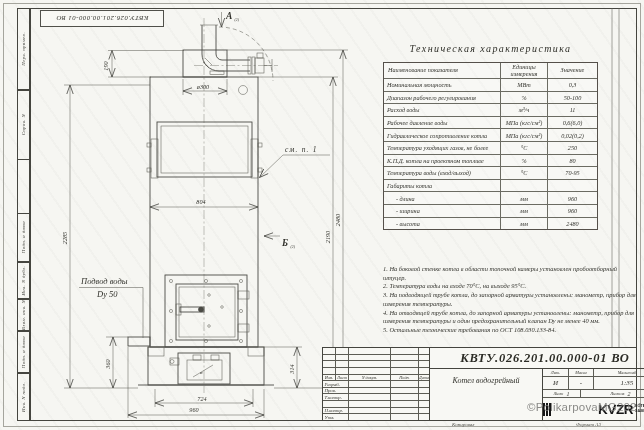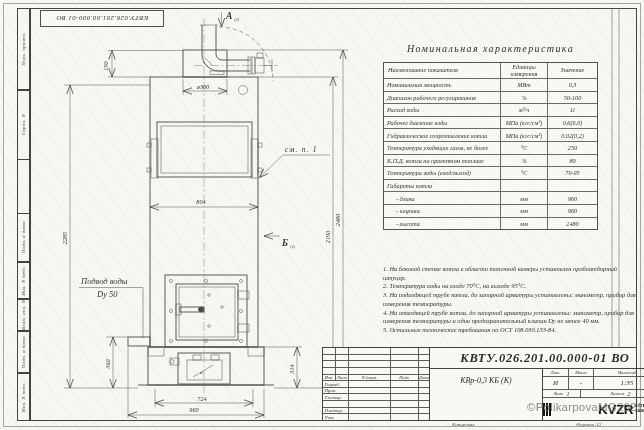--- a/index.html
+++ b/index.html
@@ -270,21 +270,21 @@
     <line class="dim" x1="128" y1="415" x2="264" y2="415" marker-start="url(#arr)" marker-end="url(#arr)"></line>
     <text class="dt" x="194" y="412">960</text>
   </g>
 
   <g>
     <line class="thin" x1="612" y1="8" x2="612" y2="347"></line>
     <line class="thin" x1="619" y1="8" x2="619" y2="347"></line>
   </g>
 </svg>
 
-<div class="ttitle">Номинальная характеристика</div>
+<div class="ttitle">Техническая характеристика</div>
 
 <div class="spec">
   <div class="srow head">
     <div class="sc c1">Наименование показателя</div>
     <div class="sc c2">Единицы измерения</div>
     <div class="sc c3">Значение</div>
   </div>
   <div class="srow">
       <div class="sc c1">Номинальная мощность</div>
       <div class="sc c2">МВт</div>
@@ -426,21 +426,21 @@
         <div class="lc wspan">Утв.</div>
         <div class="lc w3"></div>
         <div class="lc w4"></div>
         <div class="lc w5"></div>
       </div>
   </div>
   <div class="tb-right">
     <div class="tb-num">КВТУ.026.201.00.000-01 ВО</div>
     <div class="tb-low">
       <div class="tb-name">
-        <div>КВр-0,3  КБ  (К)</div>
+        <div>Котел водогрейный</div>
       </div>
       <div class="tb-meta">
         <div class="mrow mh">
           <div class="mc m1">Лит.</div>
           <div class="mc m2">Масса</div>
           <div class="mc m3">Масштаб</div>
         </div>
         <div class="mrow mv">
           <div class="mc m1">И</div>
           <div class="mc m2">-</div>

